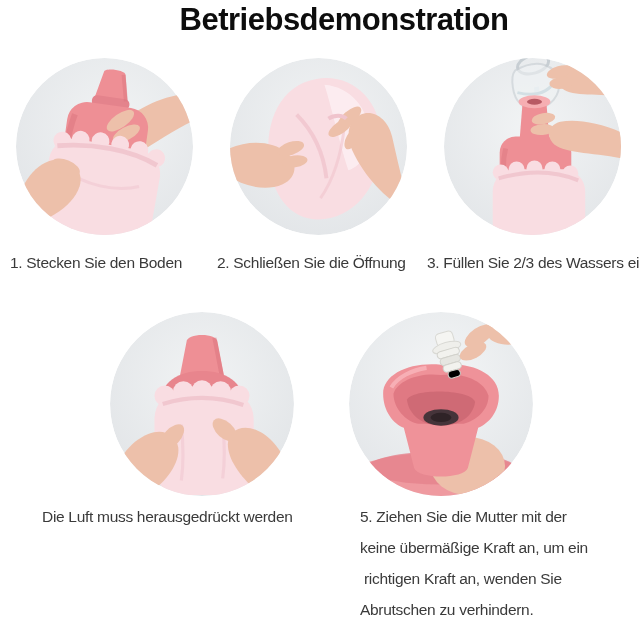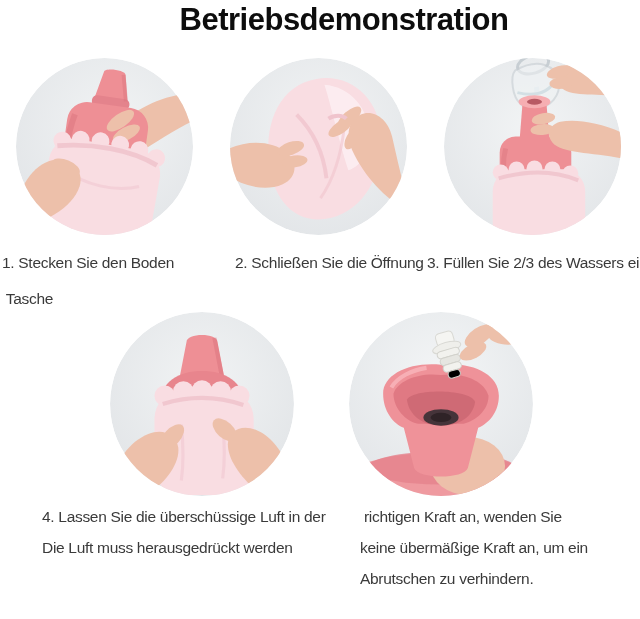--- a/index.html
+++ b/index.html
@@ -17,22 +17,22 @@
   .fig-2{left:229px;top:57px;width:179px;height:179px;}
   .fig-3{left:443px;top:57px;width:179px;height:179px;}
   .fig-4{left:109px;top:311px;width:186px;height:186px;}
   .fig-5{left:348px;top:311px;width:186px;height:186px;}
   .caption{
     position:absolute;color:#3a3a3a;font-size:15.5px;letter-spacing:-0.3px;
   }
   .caption .line{white-space:pre;}
   .row1{top:245px;line-height:36px;}
   .row2{top:501px;line-height:31px;}
-  .cap-1{left:2px;}
-  .cap-2{left:235px;}
+  .cap-1{left:10px;}
+  .cap-2{left:217px;}
   .cap-3{left:427px;}
   .cap-4{left:42px;}
   .cap-5{left:360px;}
 </style>
 </head>
 <body>
 
 <div class="canvas">
 
   <div class="page-title">Betriebsdemonstration</div>
@@ -251,35 +251,34 @@
           <path d="M180,4 C162,0 146,2 138,10 C131,17 133,26 142,30 C155,36 170,30 180,28 Z" fill="#edc0aa"></path>
           <ellipse cx="127" cy="24" rx="16" ry="8" fill="#edc0aa" transform="rotate(-34 127 24)"></ellipse>
           <ellipse cx="121" cy="39" rx="14" ry="7" fill="#edc0aa" transform="rotate(-28 121 39)"></ellipse>
         </g>
       </g>
     </svg>
   </div>
 
   <div class="caption row1 cap-1">
     <div class="line">1. Stecken Sie den Boden</div>
-    <div class="line"> Tasche</div>
   </div>
 
   <div class="caption row1 cap-2">
     <div class="line">2. Schließen Sie die Öffnung</div>
   </div>
 
   <div class="caption row1 cap-3">
     <div class="line">3. Füllen Sie 2/3 des Wassers ein</div>
   </div>
 
   <div class="caption row2 cap-4">
-    <div class="line">4. Lassen Sie die überschüssige Luft in der</div>
     <div class="line">Die Luft muss herausgedrückt werden</div>
   </div>
 
   <div class="caption row2 cap-5">
+    <div class="line">5. Ziehen Sie die Mutter mit der</div>
+    <div class="line">keine übermäßige Kraft an, um ein</div>
     <div class="line"> richtigen Kraft an, wenden Sie</div>
-    <div class="line">keine übermäßige Kraft an, um ein</div>
     <div class="line">Abrutschen zu verhindern.</div>
   </div>
 
 </div>
 
 </body></html>

